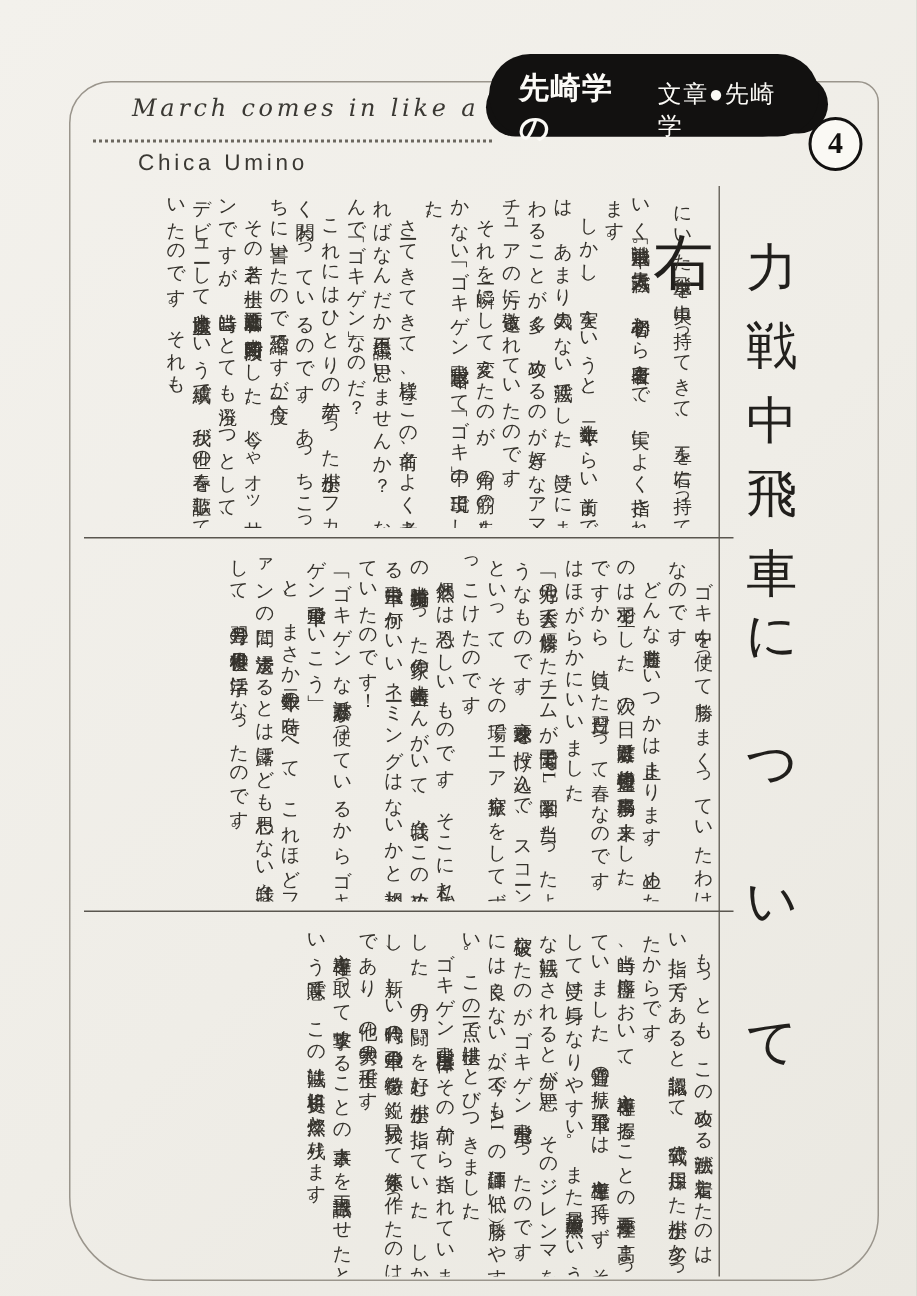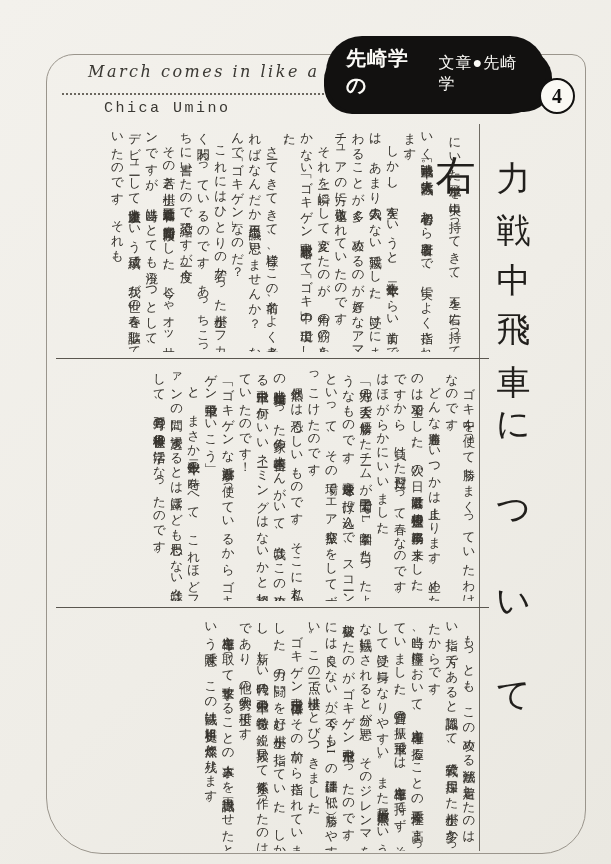--- a/index.html
+++ b/index.html
@@ -19,27 +19,27 @@
   .series-title{
     position:absolute;left:88px;top:62px;
     font-style:italic;font-size:16px;letter-spacing:2.5px;color:#3a3833;
     font-family:"DejaVu Serif","Liberation Serif",serif;
   }
   .dotted-rule{
     position:absolute;left:62px;top:93px;width:266px;height:0;
     border-bottom:2px dotted #6b675f;
   }
   .author-name{
-    position:absolute;left:104px;top:100px;
+    position:absolute;left:92px;top:100px;
     font-size:15px;letter-spacing:2.5px;color:#3a3833;
-    font-family:Liberation Mono, monospace;
+    font-family:Liberation Sans, sans-serif;
   }
   
   .badge{
-    position:absolute;left:326px;top:36px;width:220px;height:78px;
+    position:absolute;left:326px;top:36px;width:220px;height:55px;
     background:#121110;border-radius:36px;color:#fbfaf6;
     box-shadow:14px 6px 0 -8px #121110,-10px 8px 0 -8px #121110;
   }
   .badge-row1{display:flex;align-items:flex-end;gap:10px;padding:9px 14px 0 20px;}
   .badge-title1{font-size:20px;font-weight:bold;letter-spacing:1px;}
   .badge-credit{font-size:16px;padding-bottom:4px;letter-spacing:1px;}
   .badge-title2{font-size:22px;font-weight:bold;letter-spacing:1px;padding:1px 0 0 18px;}
   .badge-number{
     position:absolute;right:-29px;top:42px;width:32px;height:32px;border-radius:50%;
     background:#faf9f4;border:2px solid #121110;color:#121110;

